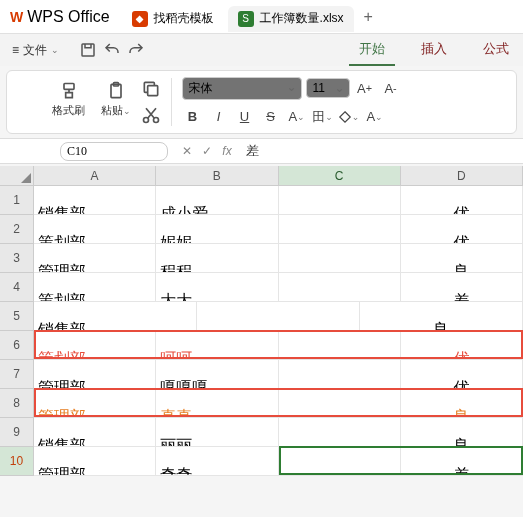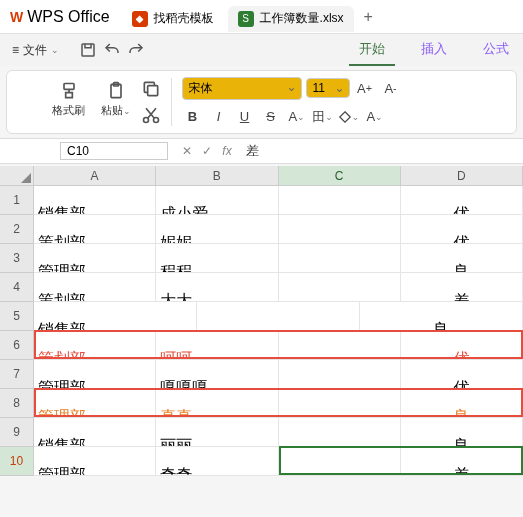--- a/index.html
+++ b/index.html
@@ -15,39 +15,39 @@
 .new-tab { padding: 0 8px; font-size: 16px; color: #666; cursor: pointer; }
 
 
 .menu-bar { display: flex; align-items: center; height: 32px; background: #f3f3f3; padding: 0 4px; gap: 2px; }
 .menu-left { display: flex; align-items: center; gap: 4px; }
 .menu-btn { padding: 4px 8px; font-size: 12px; color: #333; cursor: pointer; border-radius: 4px; }
 .menu-btn.file { display: flex; align-items: center; gap: 4px; }
 .qat { display: flex; gap: 6px; padding: 0 8px; }
 .qat-btn { width: 18px; height: 18px; cursor: pointer; color: #555; }
 .menu-tabs { display: flex; margin-left: auto; gap: 16px; }
-.menu-tab { padding: 6px 10px; font-size: 13px; color: #8b5cf6; cursor: pointer; }
+.menu-tab { padding: 6px 10px; font-size: 13px; color: #7f1d1d; cursor: pointer; }
 .menu-tab.active { color: #417646; border-bottom: 2px solid #417646; font-weight: 500; }
 
 
 .ribbon { display: flex; align-items: center; height: 64px; background: #fff; border: 1px solid #ddd; border-radius: 6px; margin: 4px 6px; padding: 2px 6px; gap: 6px; }
 .rib-group { display: flex; flex-direction: column; align-items: center; gap: 2px; }
 .rib-btn-lg { display: flex; flex-direction: column; align-items: center; padding: 2px 6px; cursor: pointer; font-size: 11px; color: #333; gap: 2px; }
 .rib-icon-row { display: flex; gap: 4px; margin-left: 33px; }
 .rib-icon-sm { width: 20px; height: 20px; display: flex; align-items: center; justify-content: center; cursor: pointer; color: #555; }
 .rib-sep { width: 1px; height: 48px; background: #e0e0e0; margin: 0 4px; }
 .font-row { display: flex; align-items: center; gap: 4px; margin-bottom: 4px; }
-.font-sel { border: 1px solid #ccc; border-radius: 4px; padding: 2px 20px 2px 6px; font-size: 12px; background: #eab308; cursor: pointer; position: relative; }
+.font-sel { border: 1px solid #ccc; border-radius: 4px; padding: 2px 20px 2px 6px; font-size: 12px; background: #737373; cursor: pointer; position: relative; }
 .font-sel::after { content: "⌄"; position: absolute; right: 4px; color: #666; }
 .fmt-row { display: flex; gap: 4px; align-items: center; }
 .fmt-btn { width: 22px; height: 22px; display: flex; align-items: center; justify-content: center; cursor: pointer; color: #444; border-radius: 3px; font-size: 13px; }
 
 
 .name-bar { display: flex; align-items: center; height: 26px; background: #fff; border-top: 1px solid #ddd; border-bottom: 1px solid #ddd; margin: 0 0 2px; }
-.name-box { width: 108px; border: 1px solid #ccc; border-radius: 0; margin: 2px 4px 2px 60px; padding: 1px 6px; font-size: 12px; background: #fff; }
+.name-box { width: 108px; border: 1px solid #ccc; border-radius: 8px; margin: 2px 4px 2px 60px; padding: 1px 6px; font-size: 12px; background: #fff; font-family: Liberation Serif, serif; }
 .fx-btns { display: flex; gap: 2px; padding: 0 6px; color: #888; }
 .fx-btn { width: 18px; cursor: pointer; text-align: center; font-size: 12px; }
 .formula-val { font-size: 13px; padding-left: 4px; color: #333; }
 
 
 .grid { background: #fff; }
 .col-head { display: flex; height: 20px; border-bottom: 1px solid #ccc; }
 .corner { width: 34px; background: #e8e8e8; border-right: 1px solid #ccc; position: relative; }
 .corner::after { content: ""; position: absolute; right: 2px; bottom: 2px; border: 5px solid transparent; border-right-color: #888; border-bottom-color: #888; }
 .col-h { flex: 1; background: #e8e8e8; border-right: 1px solid #ccc; text-align: center; font-size: 12px; color: #555; line-height: 20px; min-width: 0; }

